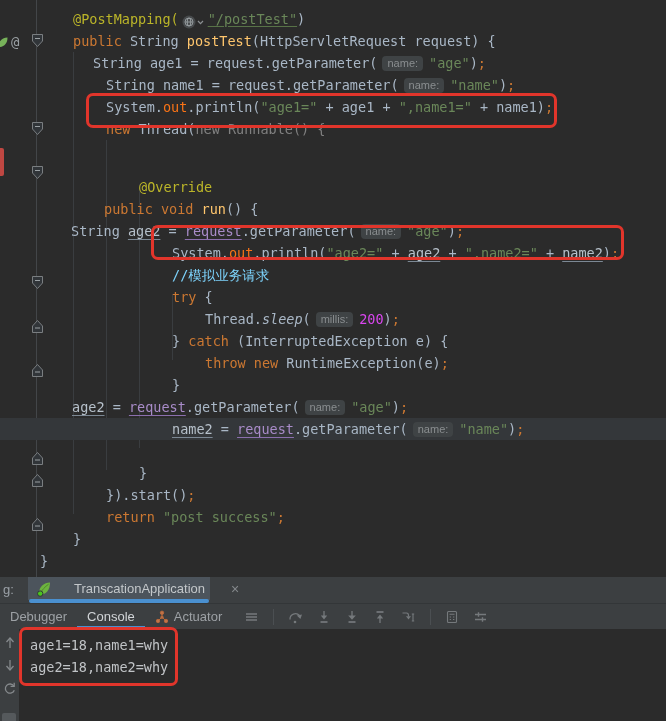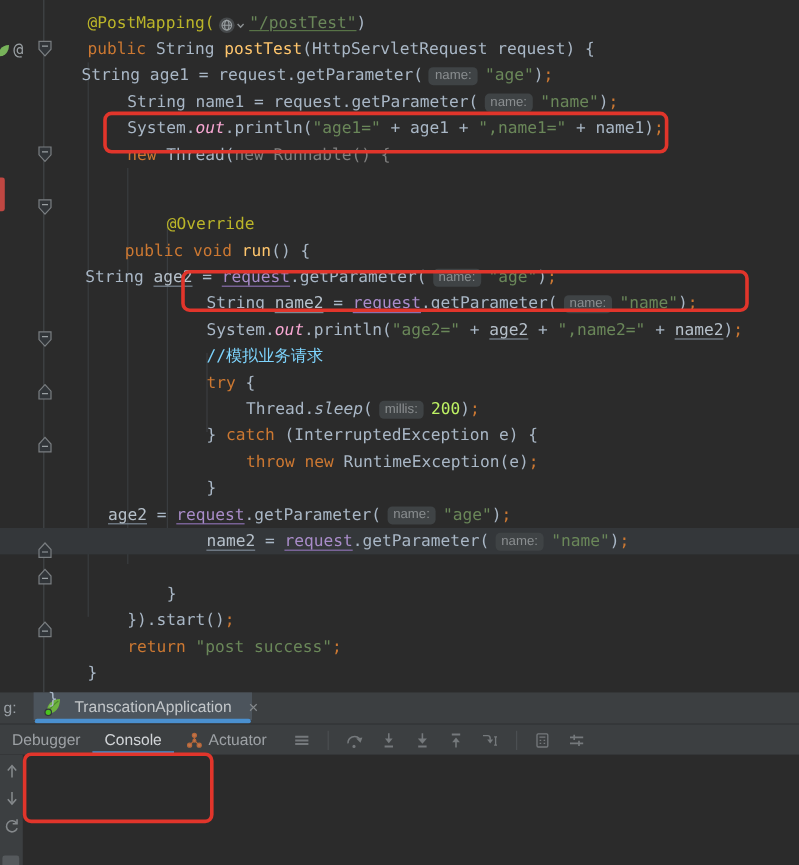--- a/index.html
+++ b/index.html
@@ -12,43 +12,43 @@
   .code{position:absolute;left:0;top:8px;width:666px;
         font-family:"DejaVu Sans Mono",monospace;font-size:13.5px;}
   .code-line{height:22px;line-height:22px;white-space:pre;width:666px;box-sizing:border-box;position:relative;z-index:2;}
   .code-line.hl{background:#34373a;}
   .tk-p{color:#a9b7c6}
   .tk-kw{color:#cc7832}
   .tk-ann{color:#bbb529}
   .tk-mdecl{color:#ffc66d}
   .tk-str{color:#6a8759}
   .tk-strlink{color:#6a8759;text-decoration:underline;text-decoration-color:#587347;text-underline-offset:2px;}
-  .tk-num{color:#bef264}
+  .tk-num{color:#d946ef}
   .tk-cmt{color:#7dd3fc}
   .tk-dim{color:#808080}
   .tk-semi{color:#cc7832}
-  .tk-field{color:#f9a8d4;font-style:italic}
+  .tk-field{color:#f97316;}
   .tk-it{color:#a9b7c6;font-style:italic}
   .tk-varu{color:#b6c0ca;text-decoration:underline;text-decoration-color:#7c8894;text-underline-offset:3px;}
   .tk-requ{color:#a98cc9;text-decoration:underline;text-decoration-color:#8b6fae;text-underline-offset:3px;}
   .tk-chip{display:inline-block;background:#3f4345;color:#8a8e90;border-radius:4px;
            padding:0 5px;margin:0 6px 0 5px;font-size:11px;line-height:15px;vertical-align:1px;
            font-family:"Liberation Sans",sans-serif;}
   .tk-uicon{display:inline-block;margin:0 3px;vertical-align:-2px;white-space:normal;}
   .fold-marker{position:absolute;left:31px;width:13px;height:15px;z-index:3;cursor:pointer;}
   .gutter-icons{position:absolute;left:-4px;top:33px;display:flex;align-items:center;gap:2px;z-index:3;}
   .at-glyph{color:#9aa0a4;font-size:14px;font-family:"DejaVu Sans Mono",monospace;}
   .edge-mark{position:absolute;left:0;top:148px;width:4px;height:28px;background:#bf4742;border-radius:0 2px 2px 0;z-index:4;}
   
   .rbox{position:absolute;border:3px solid #e1352b;border-radius:7px;z-index:9;pointer-events:none;}
   
   .tabstrip{position:absolute;left:0;top:577px;width:666px;height:26px;background:#3c3f41;}
   .strip-frag{position:absolute;left:3px;top:0;line-height:26px;color:#9aa0a6;font-size:13px;}
   .runtab{position:absolute;left:28px;top:0;height:23px;width:182px;background:#4c545c;
-          display:flex;align-items:center;gap:10px;padding:0 8px;box-sizing:border-box;cursor:pointer;}
+          display:flex;align-items:center;gap:22px;padding:0 8px;box-sizing:border-box;cursor:pointer;}
   .runtab-label{color:#c3c7ca;font-size:13px;white-space:nowrap;}
   .runtab-close{color:#85898c;font-size:14px;margin-left:4px;cursor:pointer;}
   .tab-underline{position:absolute;left:29px;top:22px;width:180px;height:4px;background:#4a90d0;border-radius:2px;}
   
   .toolbar{position:absolute;left:0;top:603px;width:666px;height:26px;background:#3c3f41;
            border-top:1px solid #333638;box-sizing:border-box;display:flex;align-items:center;}
   .tb-tabs{display:flex;align-items:flex-start;height:100%;}
   .tb-tab{padding:0 10px;font-size:13px;color:#9da1a5;height:100%;display:flex;align-items:center;gap:5px;cursor:pointer;}
   .tb-tab.sel{color:#d2d5d8;box-shadow:inset 0 -3px 0 #4a90d0;}
   .tb-icons{display:flex;align-items:center;gap:14px;margin-left:12px;color:#75797c;}
@@ -80,36 +80,35 @@
               <circle cx="7" cy="7" r="6.5" fill="#474a4c"></circle>
               <g stroke="#9aa0a3" fill="none" stroke-width="0.9">
                 <circle cx="7" cy="7" r="4"></circle>
                 <ellipse cx="7" cy="7" rx="1.8" ry="4"></ellipse>
                 <path d="M3.2 7 h7.6"></path>
               </g>
             </svg><svg width="9" height="9" viewBox="0 0 9 9" style="vertical-align:middle">
               <path d="M2 3 L4.5 5.7 L7 3" stroke="#8b8f92" fill="none" stroke-width="1.2"></path>
             </svg></span><span class="tk-strlink">"/postTest"</span><span class="tk-p">)</span></div>
         <div class="code-line" style="padding-left: 73px;"><span class="tk-kw">public </span><span class="tk-p">String </span><span class="tk-mdecl">postTest</span><span class="tk-p">(HttpServletRequest request) {</span></div>
-        <div class="code-line" style="padding-left: 68px;"><span class="tk-p">String age1 = request.getParameter(</span><span class="tk-chip">name:</span><span class="tk-str">"age"</span><span class="tk-p">)</span><span class="tk-semi">;</span></div>
+        <div class="code-line" style="padding-left: 93px;"><span class="tk-p">String age1 = request.getParameter(</span><span class="tk-chip">name:</span><span class="tk-str">"age"</span><span class="tk-p">)</span><span class="tk-semi">;</span></div>
         <div class="code-line" style="padding-left: 106px;"><span class="tk-p">String name1 = request.getParameter(</span><span class="tk-chip">name:</span><span class="tk-str">"name"</span><span class="tk-p">)</span><span class="tk-semi">;</span></div>
         <div class="code-line" style="padding-left: 106px;"><span class="tk-p">System.</span><span class="tk-field">out</span><span class="tk-p">.println(</span><span class="tk-str">"age1="</span><span class="tk-p"> + age1 + </span><span class="tk-str">",name1="</span><span class="tk-p"> + name1)</span><span class="tk-semi">;</span></div>
         <div class="code-line" style="padding-left: 106px;"><span class="tk-kw">new </span><span class="tk-p">Thread(</span><span class="tk-dim">new Runnable() {</span></div>
         <div class="code-line" style="padding-left: 139px; margin-top: 36px;"><span class="tk-ann">@Override</span></div>
         <div class="code-line" style="padding-left: 104px;"><span class="tk-kw">public void </span><span class="tk-mdecl">run</span><span class="tk-p">() {</span></div>
         <div class="code-line" style="padding-left: 71px;"><span class="tk-p">String </span><span class="tk-varu">age2</span><span class="tk-p"> = </span><span class="tk-requ">request</span><span class="tk-p">.getParameter(</span><span class="tk-chip">name:</span><span class="tk-str">"age"</span><span class="tk-p">)</span><span class="tk-semi">;</span></div>
-        <div class="code-line" style="padding-left: 172px;"><span class="tk-p">String </span><span class="tk-varu">name2</span><span class="tk-p"> = </span><span class="tk-requ">request</span><span class="tk-p">.getParameter(</span><span class="tk-chip">name:</span><span class="tk-str">"name"</span><span class="tk-p">)</span><span class="tk-semi">;</span></div>
         <div class="code-line" style="padding-left: 172px;"><span class="tk-p">System.</span><span class="tk-field">out</span><span class="tk-p">.println(</span><span class="tk-str">"age2="</span><span class="tk-p"> + </span><span class="tk-varu">age2</span><span class="tk-p"> + </span><span class="tk-str">",name2="</span><span class="tk-p"> + </span><span class="tk-varu">name2</span><span class="tk-p">)</span><span class="tk-semi">;</span></div>
         <div class="code-line" style="padding-left: 172px;"><span class="tk-cmt">//模拟业务请求</span></div>
         <div class="code-line" style="padding-left: 172px;"><span class="tk-kw">try </span><span class="tk-p">{</span></div>
         <div class="code-line" style="padding-left: 205px;"><span class="tk-p">Thread.</span><span class="tk-it">sleep</span><span class="tk-p">(</span><span class="tk-chip">millis:</span><span class="tk-num">200</span><span class="tk-p">)</span><span class="tk-semi">;</span></div>
         <div class="code-line" style="padding-left: 172px;"><span class="tk-p">} </span><span class="tk-kw">catch </span><span class="tk-p">(InterruptedException e) {</span></div>
         <div class="code-line" style="padding-left: 205px;"><span class="tk-kw">throw new </span><span class="tk-p">RuntimeException(e)</span><span class="tk-semi">;</span></div>
         <div class="code-line" style="padding-left: 172px;"><span class="tk-p">}</span></div>
-        <div class="code-line" style="padding-left: 90px;"><span class="tk-varu">age2</span><span class="tk-p"> = </span><span class="tk-requ">request</span><span class="tk-p">.getParameter(</span><span class="tk-chip">name:</span><span class="tk-str">"age"</span><span class="tk-p">)</span><span class="tk-semi">;</span></div>
+        <div class="code-line" style="padding-left: 72px;"><span class="tk-varu">age2</span><span class="tk-p"> = </span><span class="tk-requ">request</span><span class="tk-p">.getParameter(</span><span class="tk-chip">name:</span><span class="tk-str">"age"</span><span class="tk-p">)</span><span class="tk-semi">;</span></div>
         <div class="code-line hl" style="padding-left: 172px;"><span class="tk-varu">name2</span><span class="tk-p"> = </span><span class="tk-requ">request</span><span class="tk-p">.getParameter(</span><span class="tk-chip">name:</span><span class="tk-str">"name"</span><span class="tk-p">)</span><span class="tk-semi">;</span></div>
         <div class="code-line" style="padding-left: 172px;"></div>
         <div class="code-line" style="padding-left: 139px;"><span class="tk-p">}</span></div>
         <div class="code-line" style="padding-left: 106px;"><span class="tk-p">}).start()</span><span class="tk-semi">;</span></div>
         <div class="code-line" style="padding-left: 106px;"><span class="tk-kw">return </span><span class="tk-str">"post success"</span><span class="tk-semi">;</span></div>
         <div class="code-line" style="padding-left: 73px;"><span class="tk-p">}</span></div>
         <div class="code-line" style="padding-left: 40px;"><span class="tk-p">}</span></div>
       </div>
     <div class="gutter-icons" id="gutterIcons">
         <span class="icn">
@@ -272,20 +271,21 @@
           </svg>
         </span>
         <span class="icn">
           <svg width="13" height="13" viewBox="0 0 13 13">
             <path d="M10.8 4 A4.6 4.6 0 1 0 11.3 8.2" stroke="currentColor" fill="none" stroke-width="1.3"></path>
             <path d="M11.2 0.8 V4.4 H7.6" stroke="currentColor" fill="none" stroke-width="1.3"></path>
           </svg>
         </span>
         <div class="cgutter-partial"></div>
     </div>
+    <div class="cout" id="cOut"><div>age1=18,name1=why</div><div>age2=18,name2=why</div></div>
   </div>
 
   <div id="rboxes">
       <div class="rbox" style="border-color: rgb(225, 53, 43); left: 86px; top: 93px; width: 465px; height: 29px;"></div>
       <div class="rbox" style="border-color: rgb(225, 53, 43); left: 151px; top: 225px; width: 467px; height: 29px;"></div>
       <div class="rbox" style="border-color: rgb(225, 53, 43); left: 19px; top: 627px; width: 153px; height: 53px;"></div>
     </div>
 </div>
 
 </body></html>

